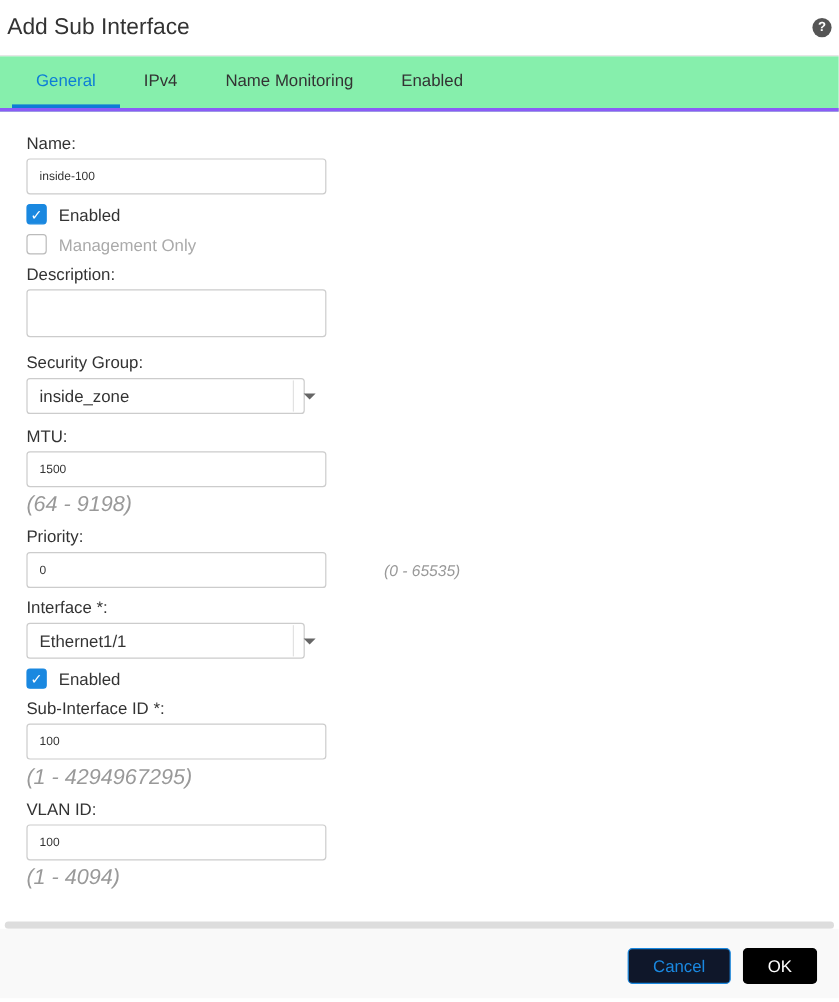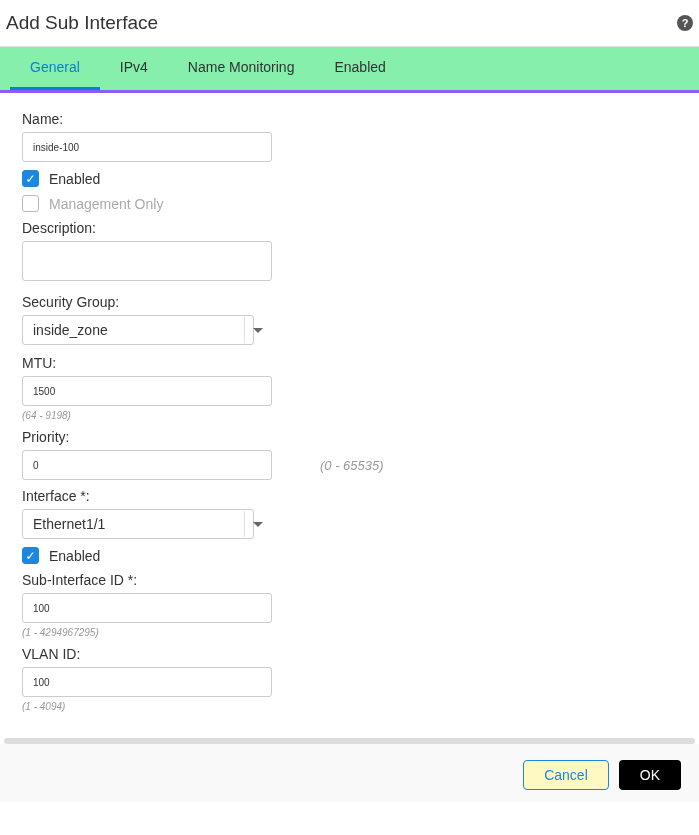--- a/index.html
+++ b/index.html
@@ -111,21 +111,21 @@
       justify-content: center;
       pointer-events: none;
     }
     .caret-down {
       width: 0; height: 0;
       border-left: 5px solid transparent;
       border-right: 5px solid transparent;
       border-top: 5px solid #666;
     }
     .hint {
-      font-size: 10px;
+      font-size: 18px;
       color: #999;
       font-style: italic;
       margin-top: 4px;
     }
     .checkbox-row {
       display: flex;
       align-items: center;
       gap: 10px;
       margin: 8px 0;
     }
@@ -182,21 +182,21 @@
     }
     .btn {
       height: 30px;
       padding: 0 20px;
       border-radius: 4px;
       font-size: 14px;
       cursor: pointer;
       border: 1px solid transparent;
     }
     .btn-secondary {
-      background: #fef9c3;
+      background: #0f172a;
       border-color: #1a88e0;
       color: #1a88e0;
     }
     .btn-primary {
       background: #000000;
       color: #fff;
     }
   </style>
 </head>
 <body>

